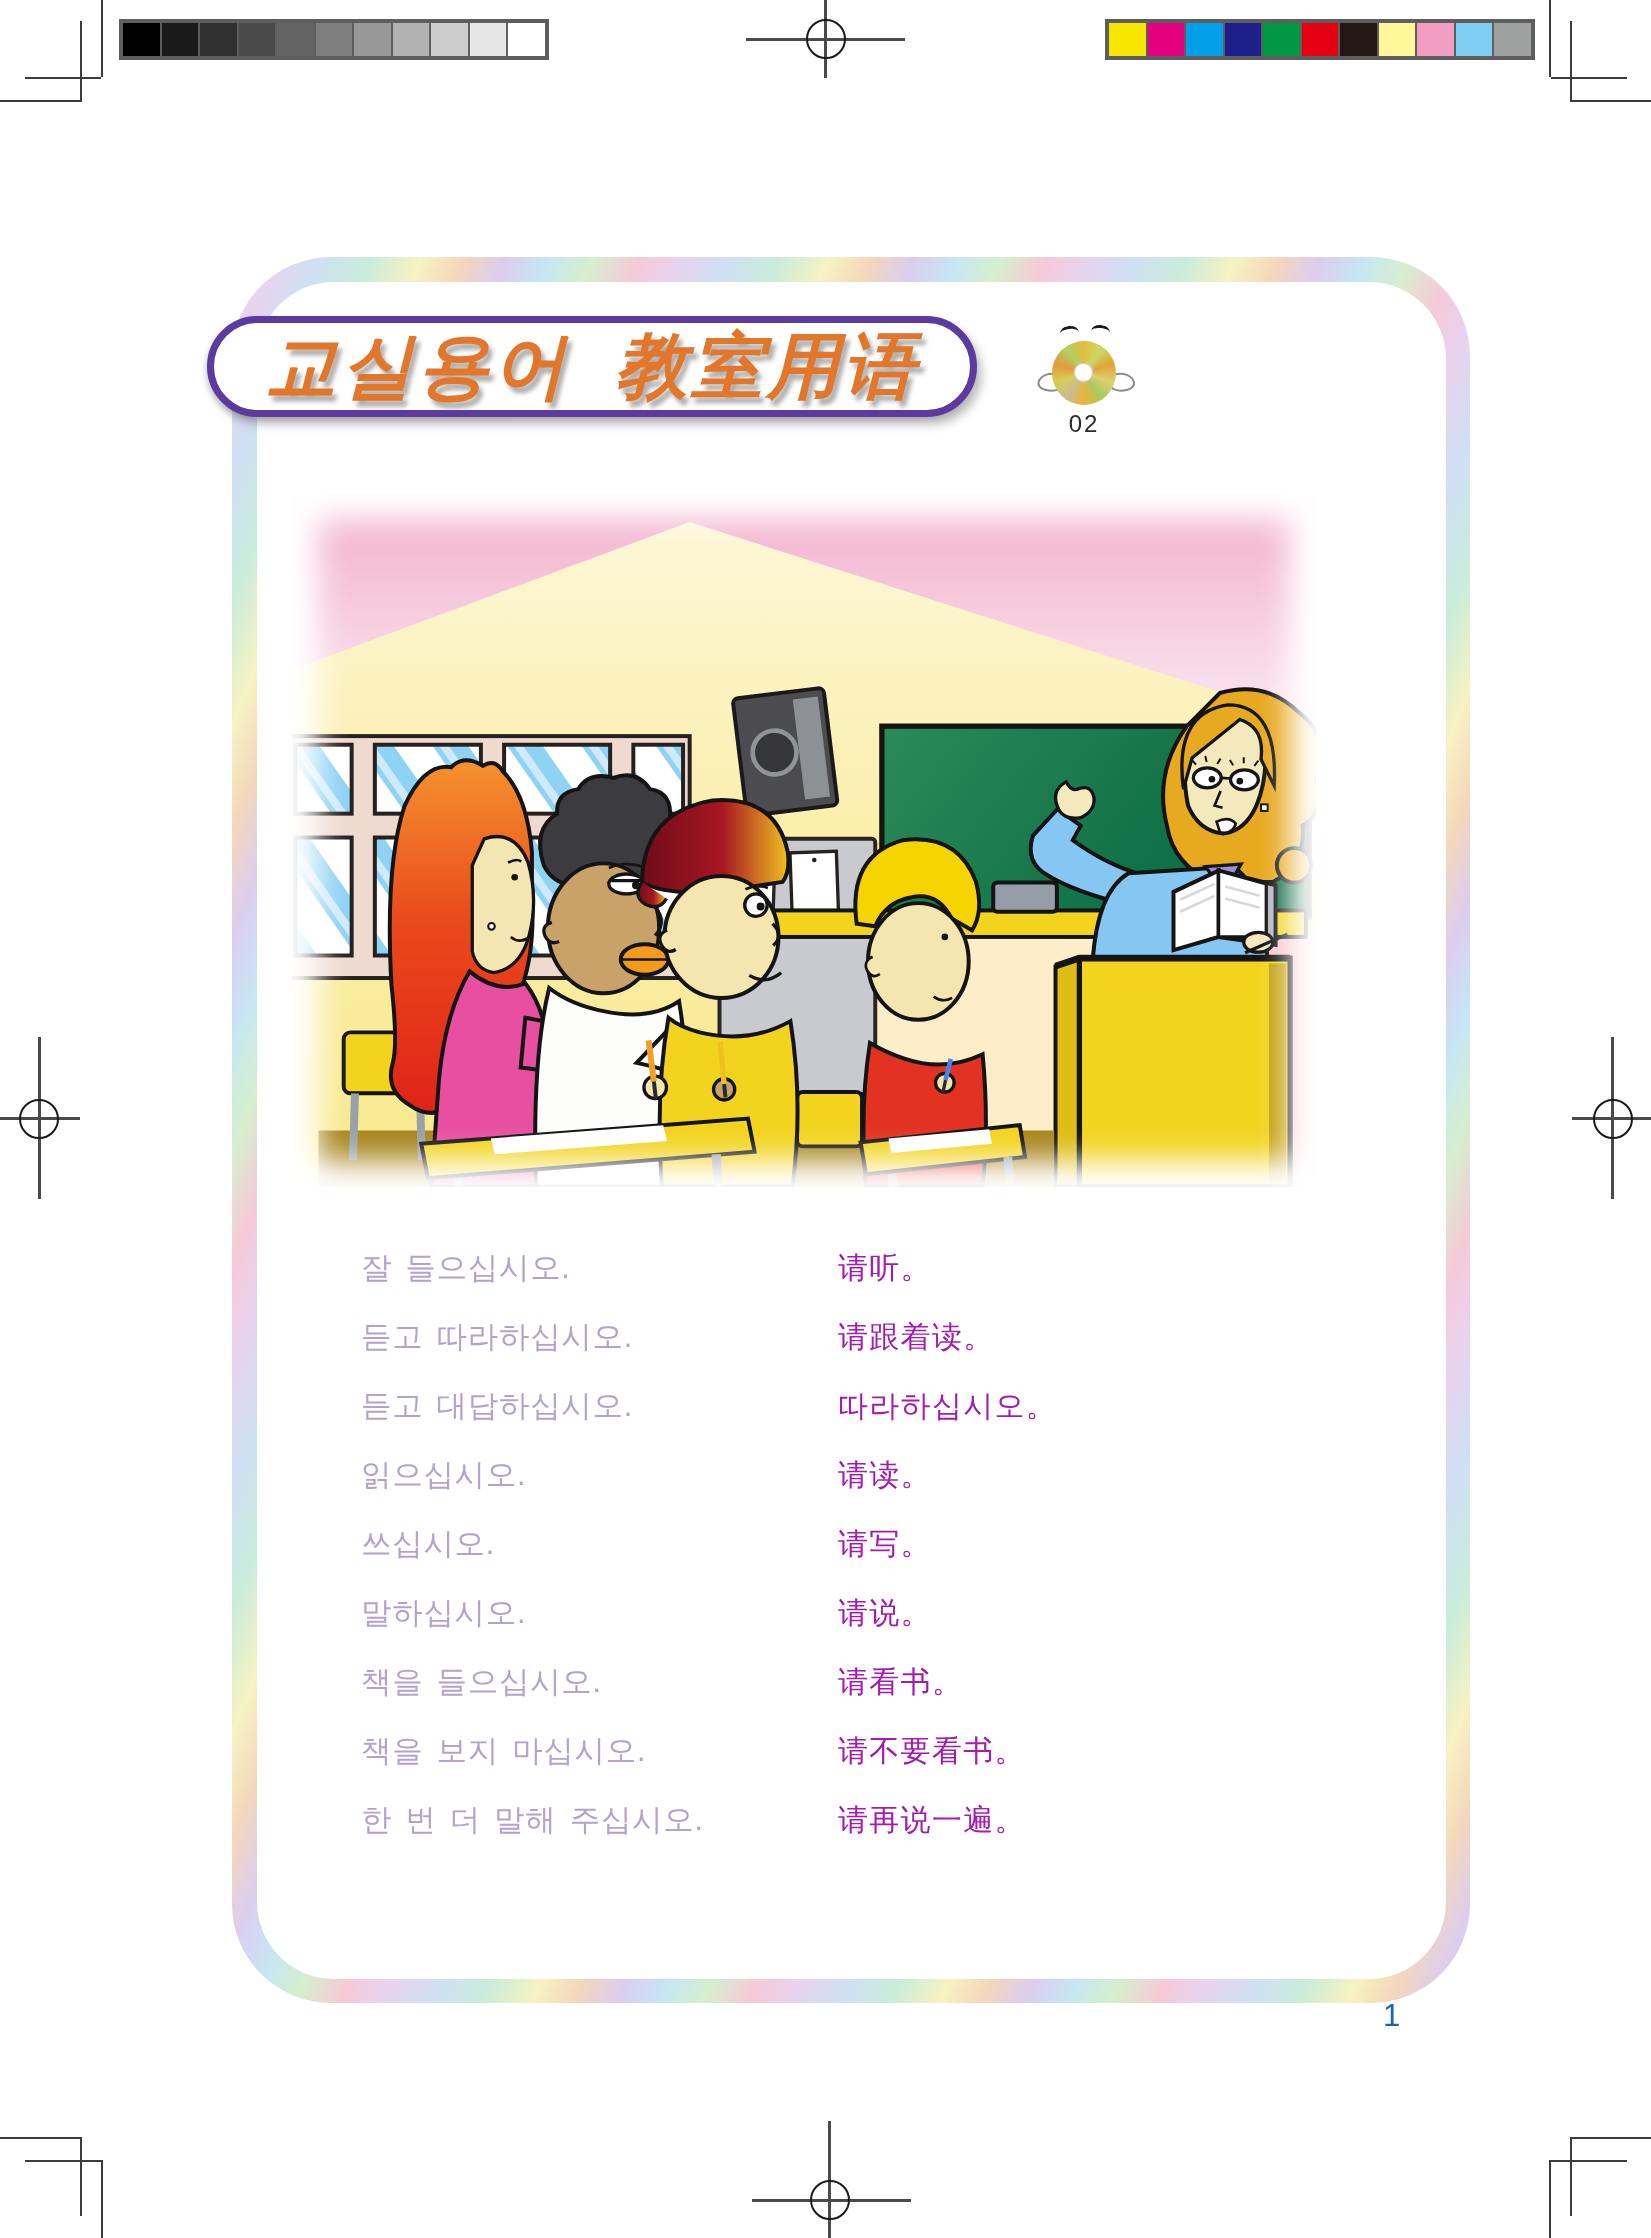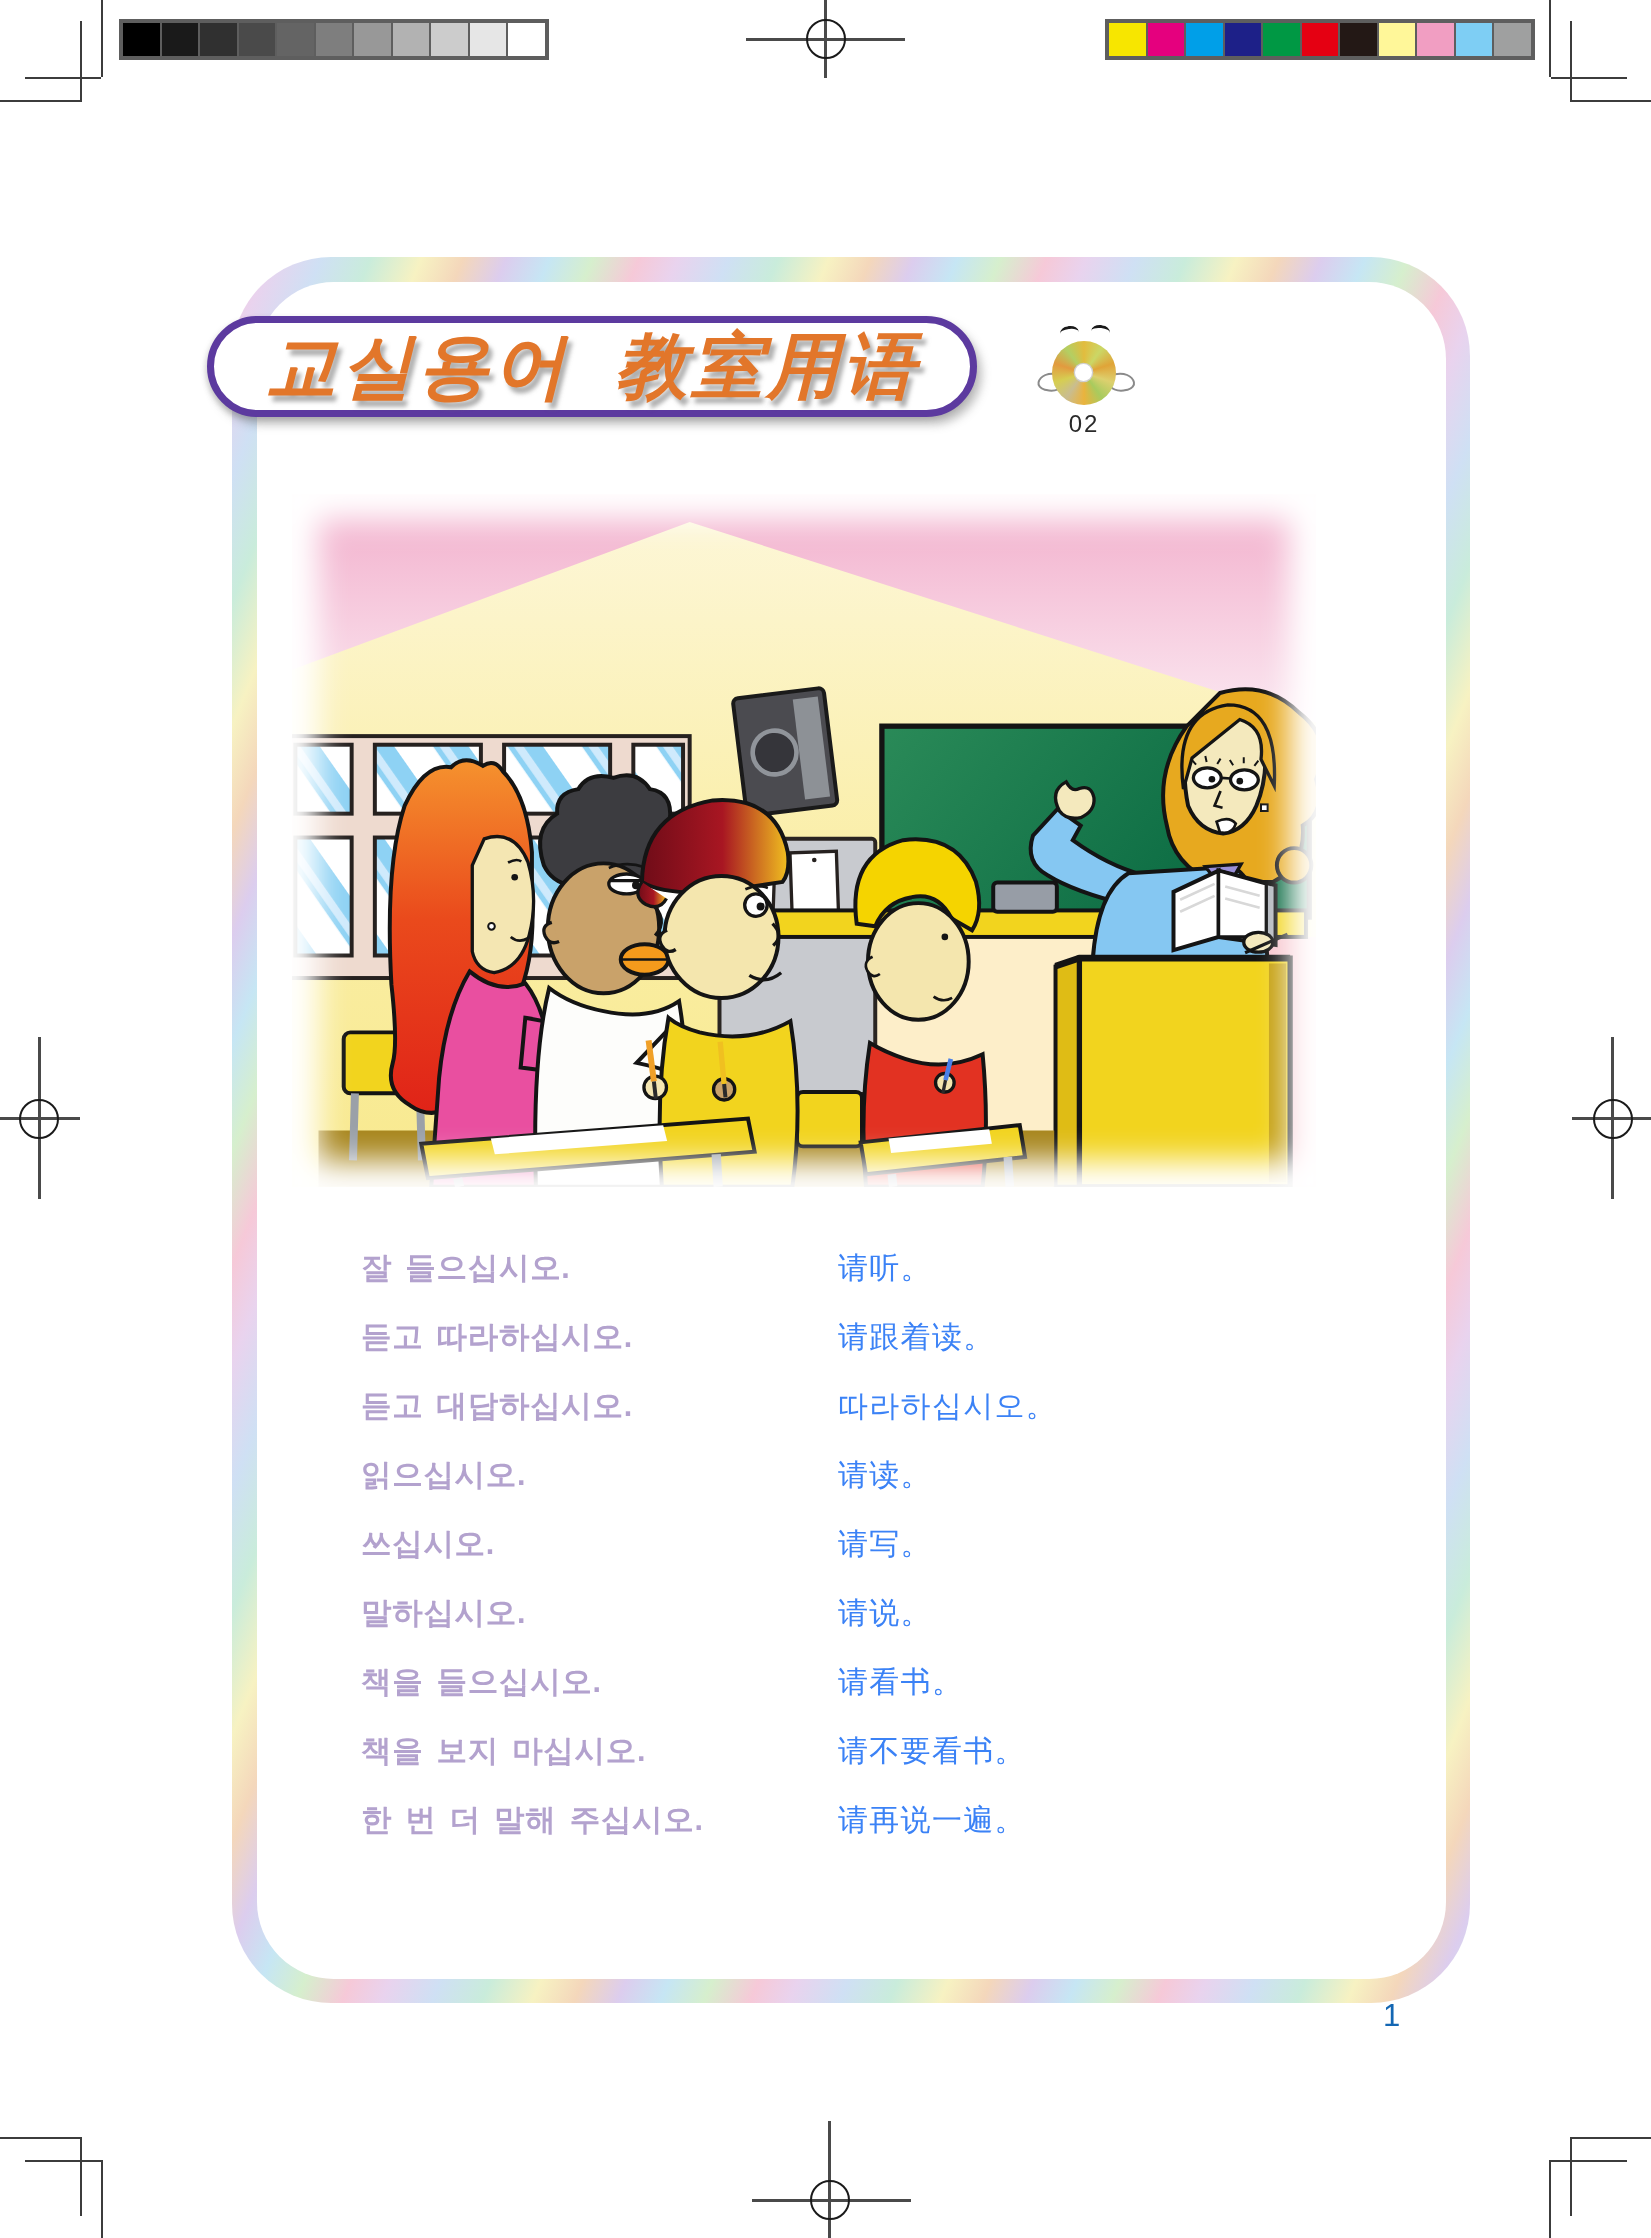--- a/index.html
+++ b/index.html
@@ -47,22 +47,22 @@
           font-size:24px;letter-spacing:2px;color:#2a2a2a;}
 
   
   .illustration{position:absolute;left:292px;top:494px;width:1024px;height:693px;}
   .illustration svg{display:block;width:100%;height:100%;}
   .illu-fade{position:absolute;inset:0;pointer-events:none;box-shadow:inset 0 0 30.5px 26.5px #ffffff;}
 
   
   .phrases{position:absolute;left:361px;top:1234px;width:968px;}
   .phrase-row{display:flex;align-items:center;height:69px;}
-  .ko{width:477px;font-weight:bold;font-size:30.5px;color:#b3a2ce;letter-spacing:0.7px;word-spacing:4px;white-space:nowrap;}
-  .zh{font-family:"Liberation Serif",serif;font-size:30px;color:#3b82f6;letter-spacing:1.3px;white-space:nowrap;}
+  .ko{width:477px;font-weight:normal;font-size:30.5px;color:#b3a2ce;letter-spacing:0.7px;word-spacing:4px;white-space:nowrap;}
+  .zh{font-family:"Liberation Serif",serif;font-size:30px;color:#a21caf;letter-spacing:1.3px;white-space:nowrap;}
 
   .pageno{position:absolute;left:1355px;top:1998px;width:73px;text-align:center;
           font-size:31px;color:#1467b3;}
 </style>
 </head>
 <body>
 
 <div class="mark" style="left:0;top:100px;width:80px;height:2px;"></div>
 <div class="mark" style="left:24.5px;top:77px;width:76px;height:2px;"></div>
 <div class="mark" style="left:80px;top:21px;width:2px;height:81px;"></div>

